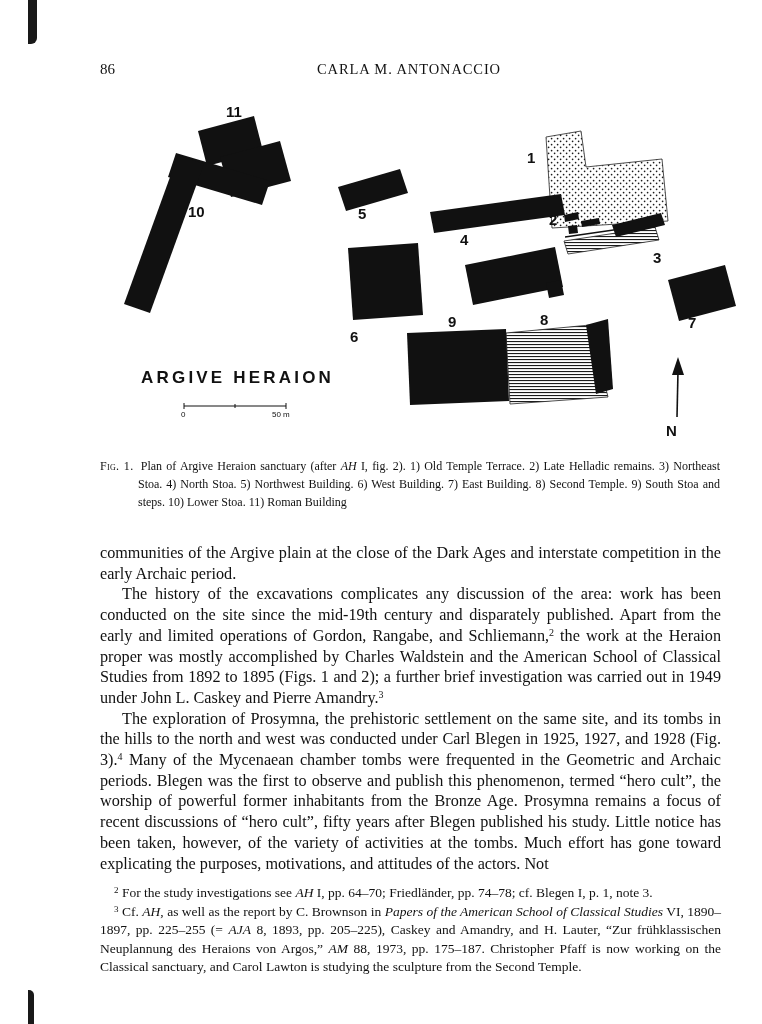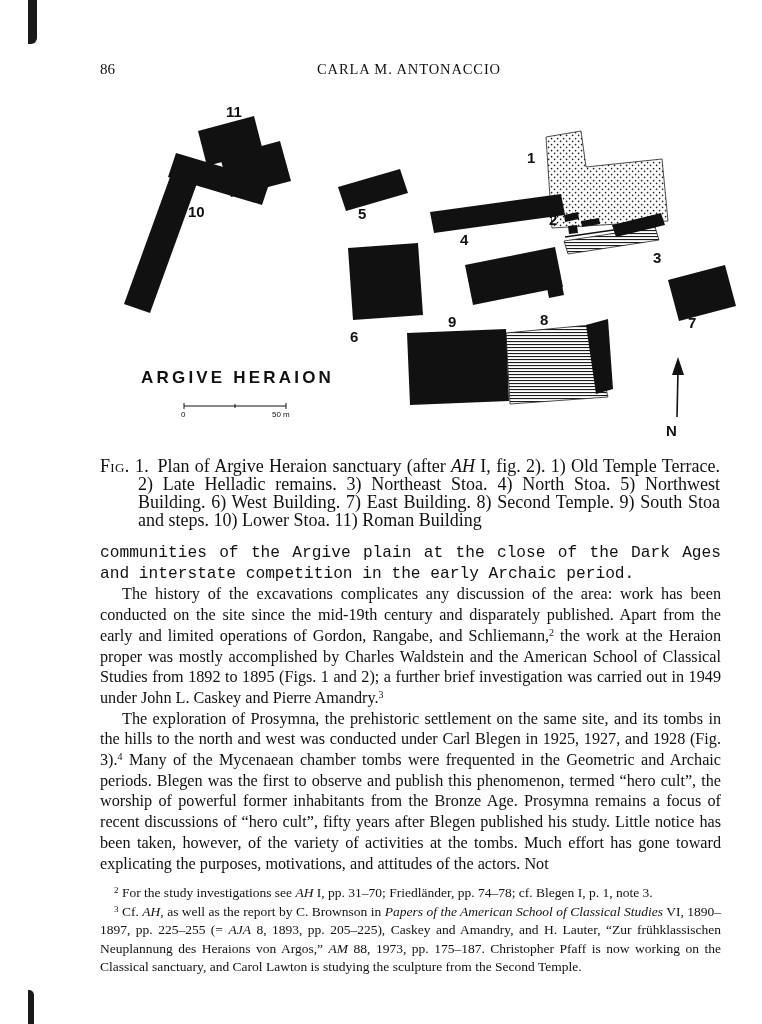--- a/index.html
+++ b/index.html
@@ -14,31 +14,31 @@
     position: absolute; left: 0; right: 0; top: 61px;
     text-align: center; font-size: 14.5px; letter-spacing: 0.9px;
   }
   .figure { position: absolute; left: 0; top: 95px; }
   .fig-num   { font-family: "Liberation Sans", sans-serif; font-size: 15px; font-weight: bold; fill: #111; }
   .fig-title { font-family: "Liberation Sans", sans-serif; font-size: 17px; font-weight: bold; letter-spacing: 3.2px; fill: #111; }
   .fig-small { font-family: "Liberation Sans", sans-serif; font-size: 8px; fill: #111; }
   .fig-n     { font-family: "Liberation Sans", sans-serif; font-size: 15px; font-weight: bold; fill: #111; }
   .caption {
     position: absolute; left: 72px; top: 457px; width: 620px;
-    font-size: 18px; line-height: 18px; text-align: justify;
+    font-size: 12px; line-height: 18px; text-align: justify;
     padding-left: 38px; text-indent: -38px;
   }
   .fig-label { font-variant: small-caps; letter-spacing: 0.3px; margin-right: 3px; }
   .caption i, .footnotes i { font-style: italic; }
   .body-text {
     position: absolute; left: 72px; top: 543px; width: 621px;
     font-size: 16.2px; line-height: 20.7px; text-align: justify;
   }
   .body-text p { margin: 0; text-indent: 22px; }
-  .body-text p.noindent { text-indent: 0; font-family: Liberation Mono, monospace; }
+  .body-text p.noindent { text-indent: 0; }
   sup.fnref { font-size: 10px; line-height: 0; position: relative; top: -5px; vertical-align: baseline; }
   .footnotes {
     position: absolute; left: 72px; top: 884px; width: 621px;
     font-size: 13.5px; line-height: 18.5px; text-align: justify;
   }
   .footnotes p { margin: 0; text-indent: 14px; }
   sup.fnnum { font-size: 9px; line-height: 0; position: relative; top: -4px; vertical-align: baseline; }
   .artifact { position: absolute; background: #191919; }
   .a-tl { left: 0; top: 0; width: 9px; height: 44px; border-bottom-right-radius: 6px; }
   .a-tr { right: 0; top: 0; width: 13px; height: 9px; border-bottom-left-radius: 5px; }
@@ -127,17 +127,17 @@
     <span class="fig-label">Fig. 1.</span><span> Plan of Argive Heraion sanctuary (after </span><i>AH</i><span> I, fig. 2). 1) Old Temple Terrace. 2) Late Helladic remains. 3) Northeast Stoa. 4) North Stoa. 5) Northwest Building. 6) West Building. 7) East Building. 8) Second Temple. 9) South Stoa and steps. 10) Lower Stoa. 11) Roman Building</span>
   </div>
 
   <div class="body-text">
     <p class="noindent">communities of the Argive plain at the close of the Dark Ages and interstate competition in the early Archaic period.</p>
     <p><span>The history of the excavations complicates any discussion of the area: work has been conducted on the site since the mid-19th century and disparately published. Apart from the early and limited operations of Gordon, Rangabe, and Schliemann,</span><sup class="fnref">2</sup><span> the work at the Heraion proper was mostly accomplished by Charles Waldstein and the American School of Classical Studies from 1892 to 1895 (Figs. 1 and 2); a further brief investigation was carried out in 1949 under John L. Caskey and Pierre Amandry.</span><sup class="fnref">3</sup></p>
     <p><span>The exploration of Prosymna, the prehistoric settlement on the same site, and its tombs in the hills to the north and west was conducted under Carl Blegen in 1925, 1927, and 1928 (Fig. 3).</span><sup class="fnref">4</sup><span> Many of the Mycenaean chamber tombs were frequented in the Geometric and Archaic periods. Blegen was the first to observe and publish this phenomenon, termed “hero cult”, the worship of powerful former inhabitants from the Bronze Age. Prosymna remains a focus of recent discussions of “hero cult”, fifty years after Blegen published his study. Little notice has been taken, however, of the variety of activities at the tombs. Much effort has gone toward explicating the purposes, motivations, and attitudes of the actors. Not</span></p>
   </div>
 
   <div class="footnotes">
-    <p><sup class="fnnum">2</sup><span> For the study investigations see </span><i>AH</i><span> I, pp. 31–70; Friedländer, pp. 74–78; cf. Blegen I, p. 1, note 3.</span></p>
+    <p><sup class="fnnum">2</sup><span> For the study investigations see </span><i>AH</i><span> I, pp. 64–70; Friedländer, pp. 74–78; cf. Blegen I, p. 1, note 3.</span></p>
     <p><sup class="fnnum">3</sup><span> Cf. </span><i>AH</i><span>, as well as the report by C. Brownson in </span><i>Papers of the American School of Classical Studies</i><span> VI, 1890–1897, pp. 225–255 (= </span><i>AJA</i><span> 8, 1893, pp. 205–225), Caskey and Amandry, and H. Lauter, “Zur frühklassischen Neuplannung des Heraions von Argos,” </span><i>AM</i><span> 88, 1973, pp. 175–187. Christopher Pfaff is now working on the Classical sanctuary, and Carol Lawton is studying the sculpture from the Second Temple.</span></p>
   </div>
 
 </div>
 
 </body></html>

